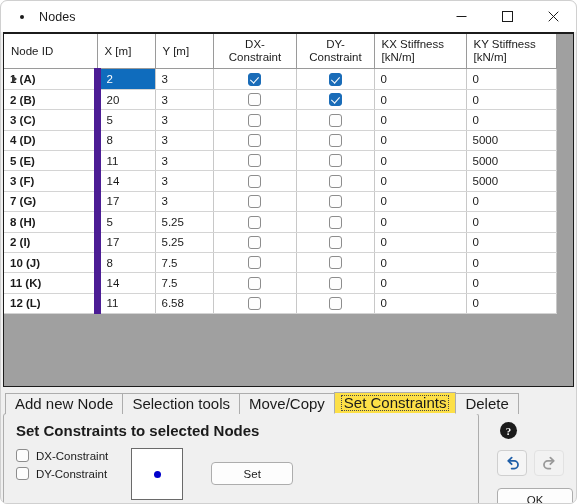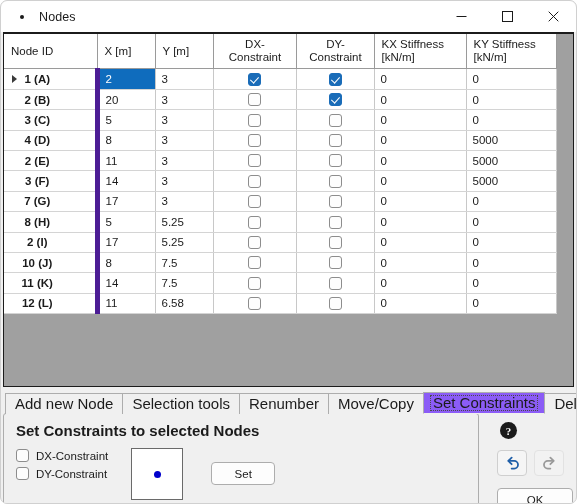--- a/index.html
+++ b/index.html
@@ -92,23 +92,23 @@
     font-size: 11.5px;
     color: #1b1b1b;
     height: 20.4px;
     padding: 0 6px;
     vertical-align: middle;
     background: #ffffff;
     overflow: hidden;
     white-space: nowrap;
   }
   tbody tr td:first-child {
-    border-right: 5px solid #4c1d95;
+    border-right: 7px solid #4c1d95;
     font-weight: bold;
-    text-align: center;
+    text-align: left;
     padding-right: 30px;
     position: relative;
   }
   tbody td.chk { text-align: center; padding: 0; }
   .row-marker {
     position: absolute;
     left: 8px; top: 50%;
     transform: translateY(-50%);
     width: 0; height: 0;
     border-left: 5px solid #3a3a3a;
@@ -158,21 +158,21 @@
     padding: 3px 9px 4px 9px;
     border: 1px solid #adadad;
     border-bottom: none;
     background: #f0f0f0;
     margin-right: -1px;
     height: 21px;
     line-height: 14px;
     white-space: nowrap;
   }
   .tab.active {
-    background: #8b5cf6;
+    background: #fde047;
     border: 1px solid #adadad;
     border-bottom: 1px solid #f0f0f0;
     height: 22px;
     position: relative;
     z-index: 3;
   }
   .tab.active .focusring {
     display: block;
     border: 1px dotted #4a4a4a;
     padding: 0 2px;
@@ -224,21 +224,21 @@
     display: flex; align-items: center; justify-content: center;
   }
   #preview-box .node-dot {
     width: 7px; height: 7px;
     border-radius: 50%;
     background: #0000cc;
   }
   #set-button {
     margin-left: 28px;
     margin-top: 14px;
-    width: 64px; height: 23px;
+    width: 82px; height: 23px;
     background: #fdfdfd;
     border: 1px solid #adadad;
     border-radius: 4px;
     font-size: 11.5px;
     color: #1b1b1b;
     display: flex; align-items: center; justify-content: center;
   }
   #panel-right {
     width: 95px;
     display: flex;
@@ -376,21 +376,21 @@
           <tr>
             <td>4 (D)</td>
             <td>8</td>
             <td>3</td>
             <td class="chk"><span class="cb"></span></td>
             <td class="chk"><span class="cb"></span></td>
             <td>0</td>
             <td>5000</td>
           </tr>
           <tr>
-            <td>2 (E)</td>
+            <td>5 (E)</td>
             <td>11</td>
             <td>3</td>
             <td class="chk"><span class="cb"></span></td>
             <td class="chk"><span class="cb"></span></td>
             <td>0</td>
             <td>5000</td>
           </tr>
           <tr>
             <td>3 (F)</td>
             <td>14</td>
@@ -454,21 +454,20 @@
             <td>0</td>
             <td>0</td>
           </tr>
         </tbody>
     </table>
   </div>
 
   <div id="tabs">
       <div class="tab"><span class="focusring">Add new Node</span></div>
       <div class="tab"><span class="focusring">Selection tools</span></div>
-      <div class="tab"><span class="focusring">Renumber</span></div>
       <div class="tab"><span class="focusring">Move/Copy</span></div>
       <div class="tab active">
         <span class="focusring">Set Constraints</span>
       </div>
       <div class="tab"><span class="focusring">Delete</span></div>
     </div>
 
   <div id="panel">
     <div id="panel-left">
       <div id="panel-title">Set Constraints to selected Nodes</div>

